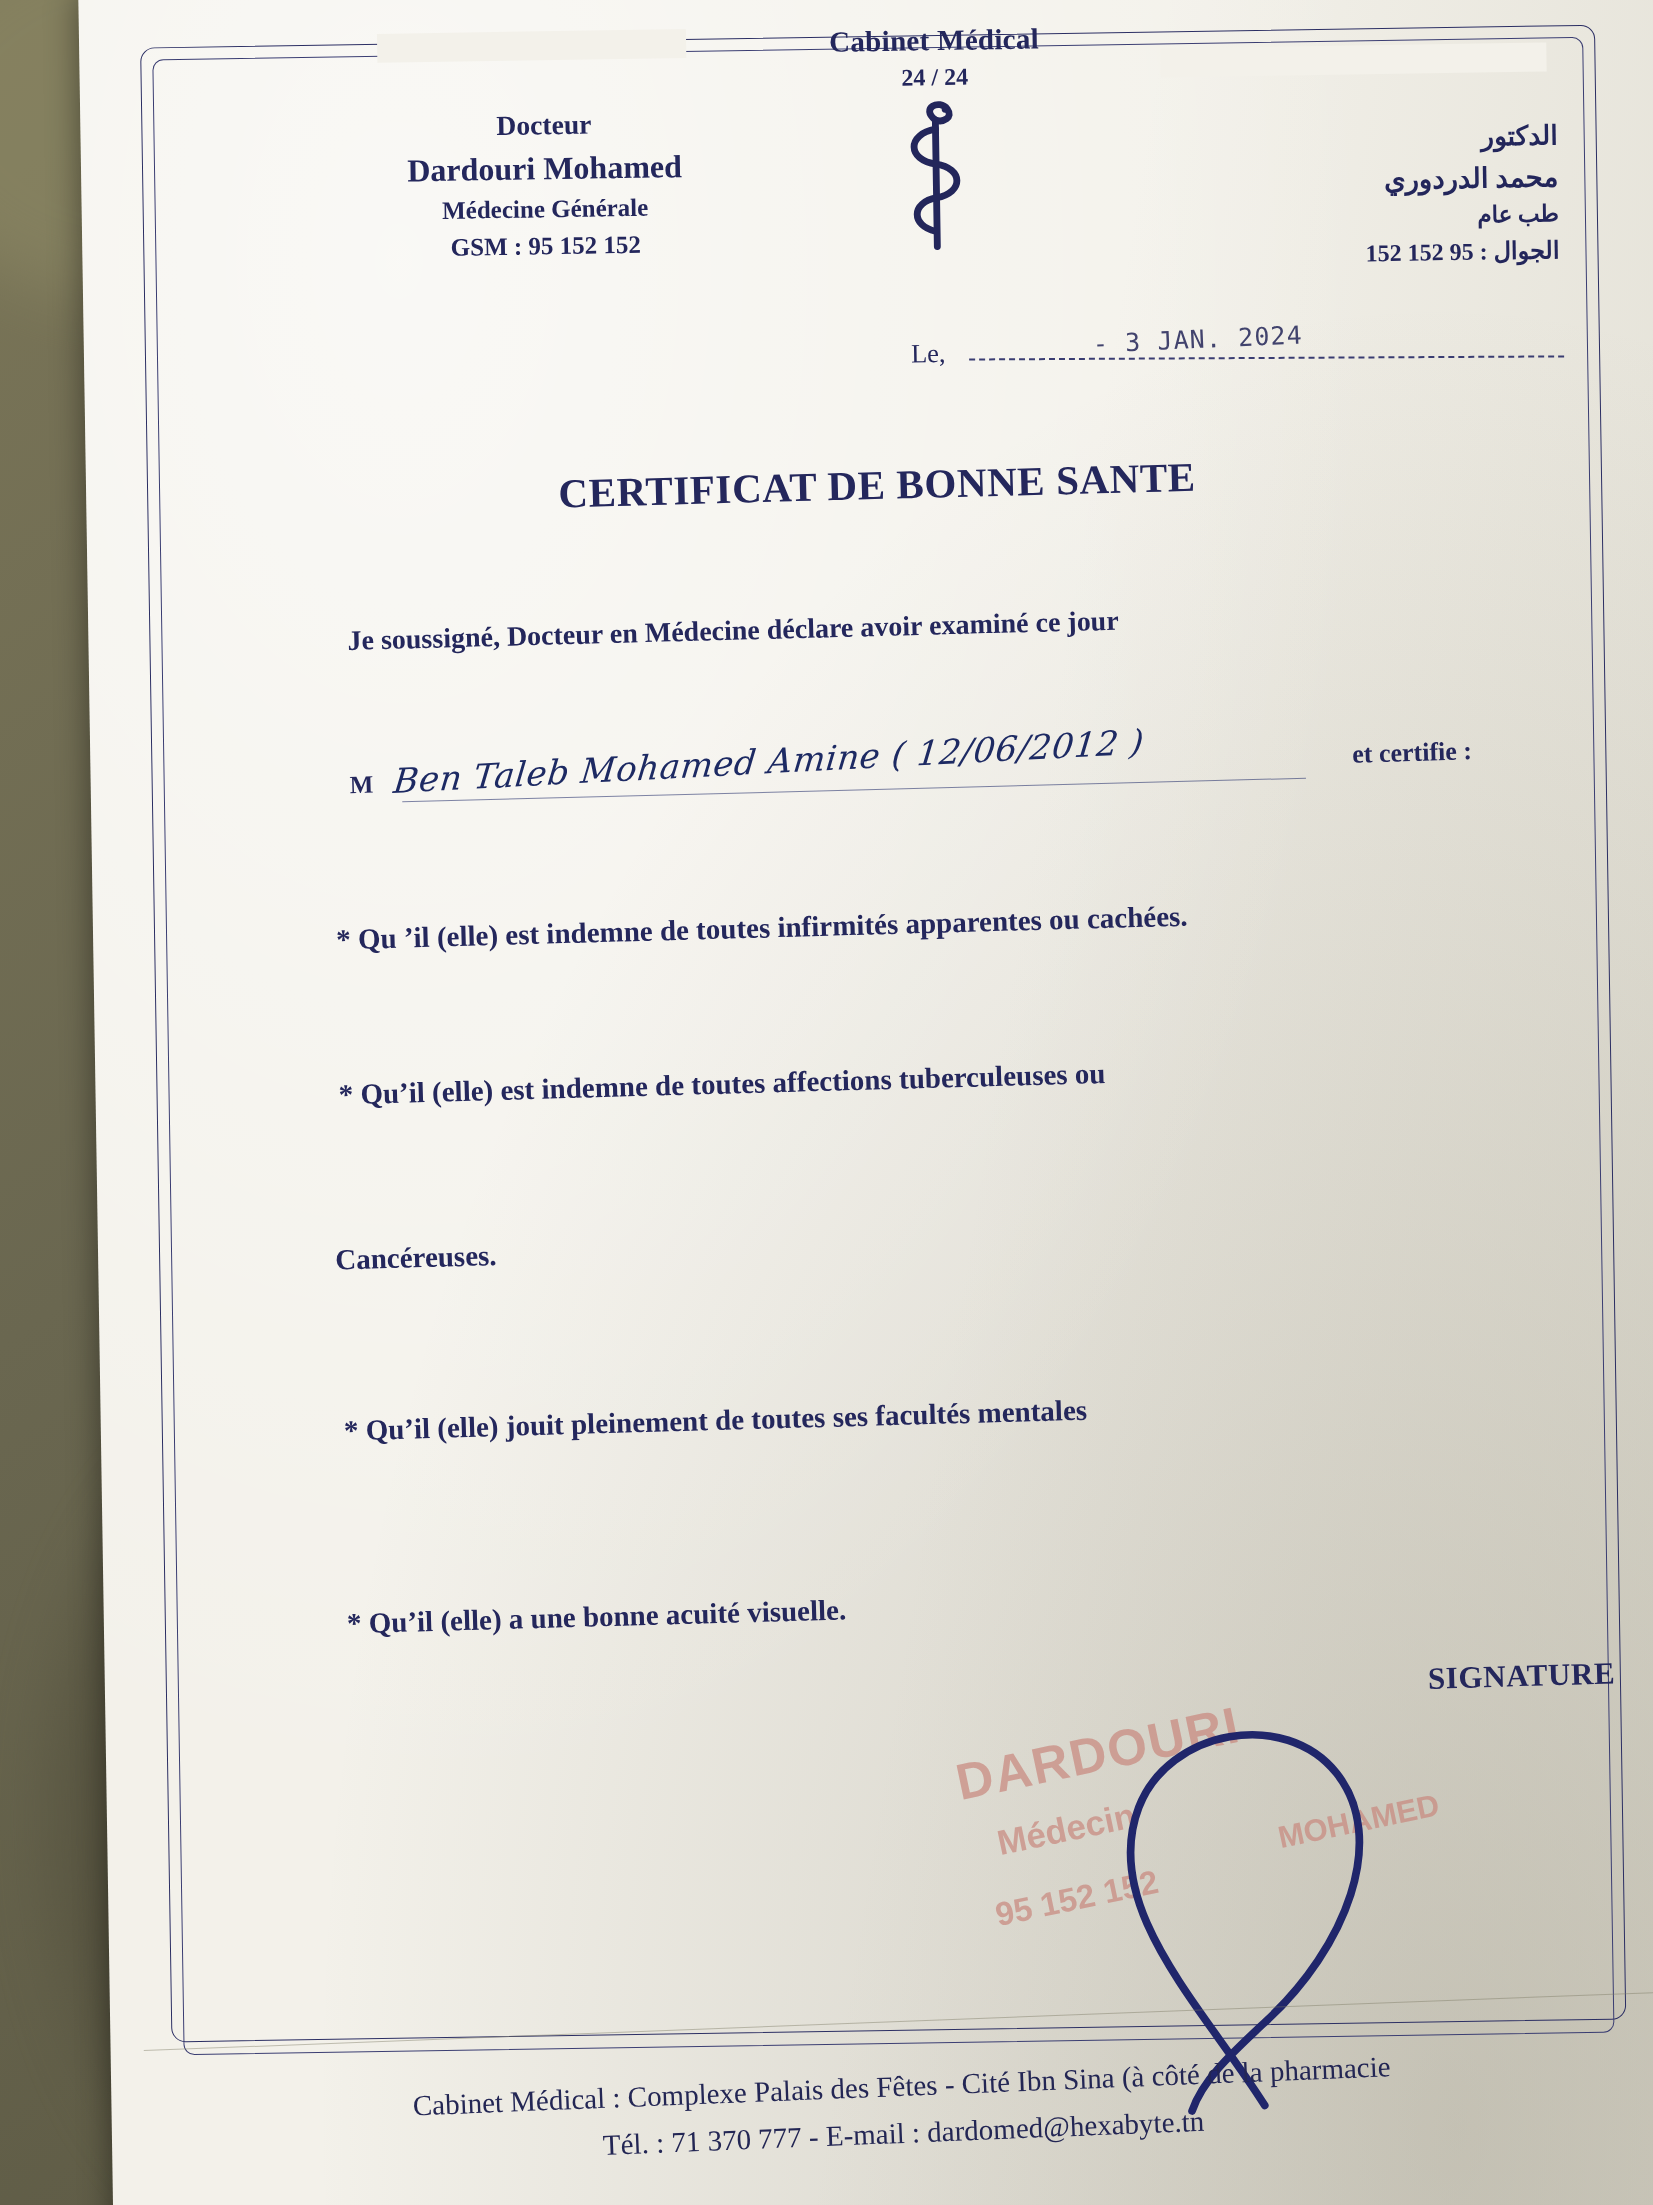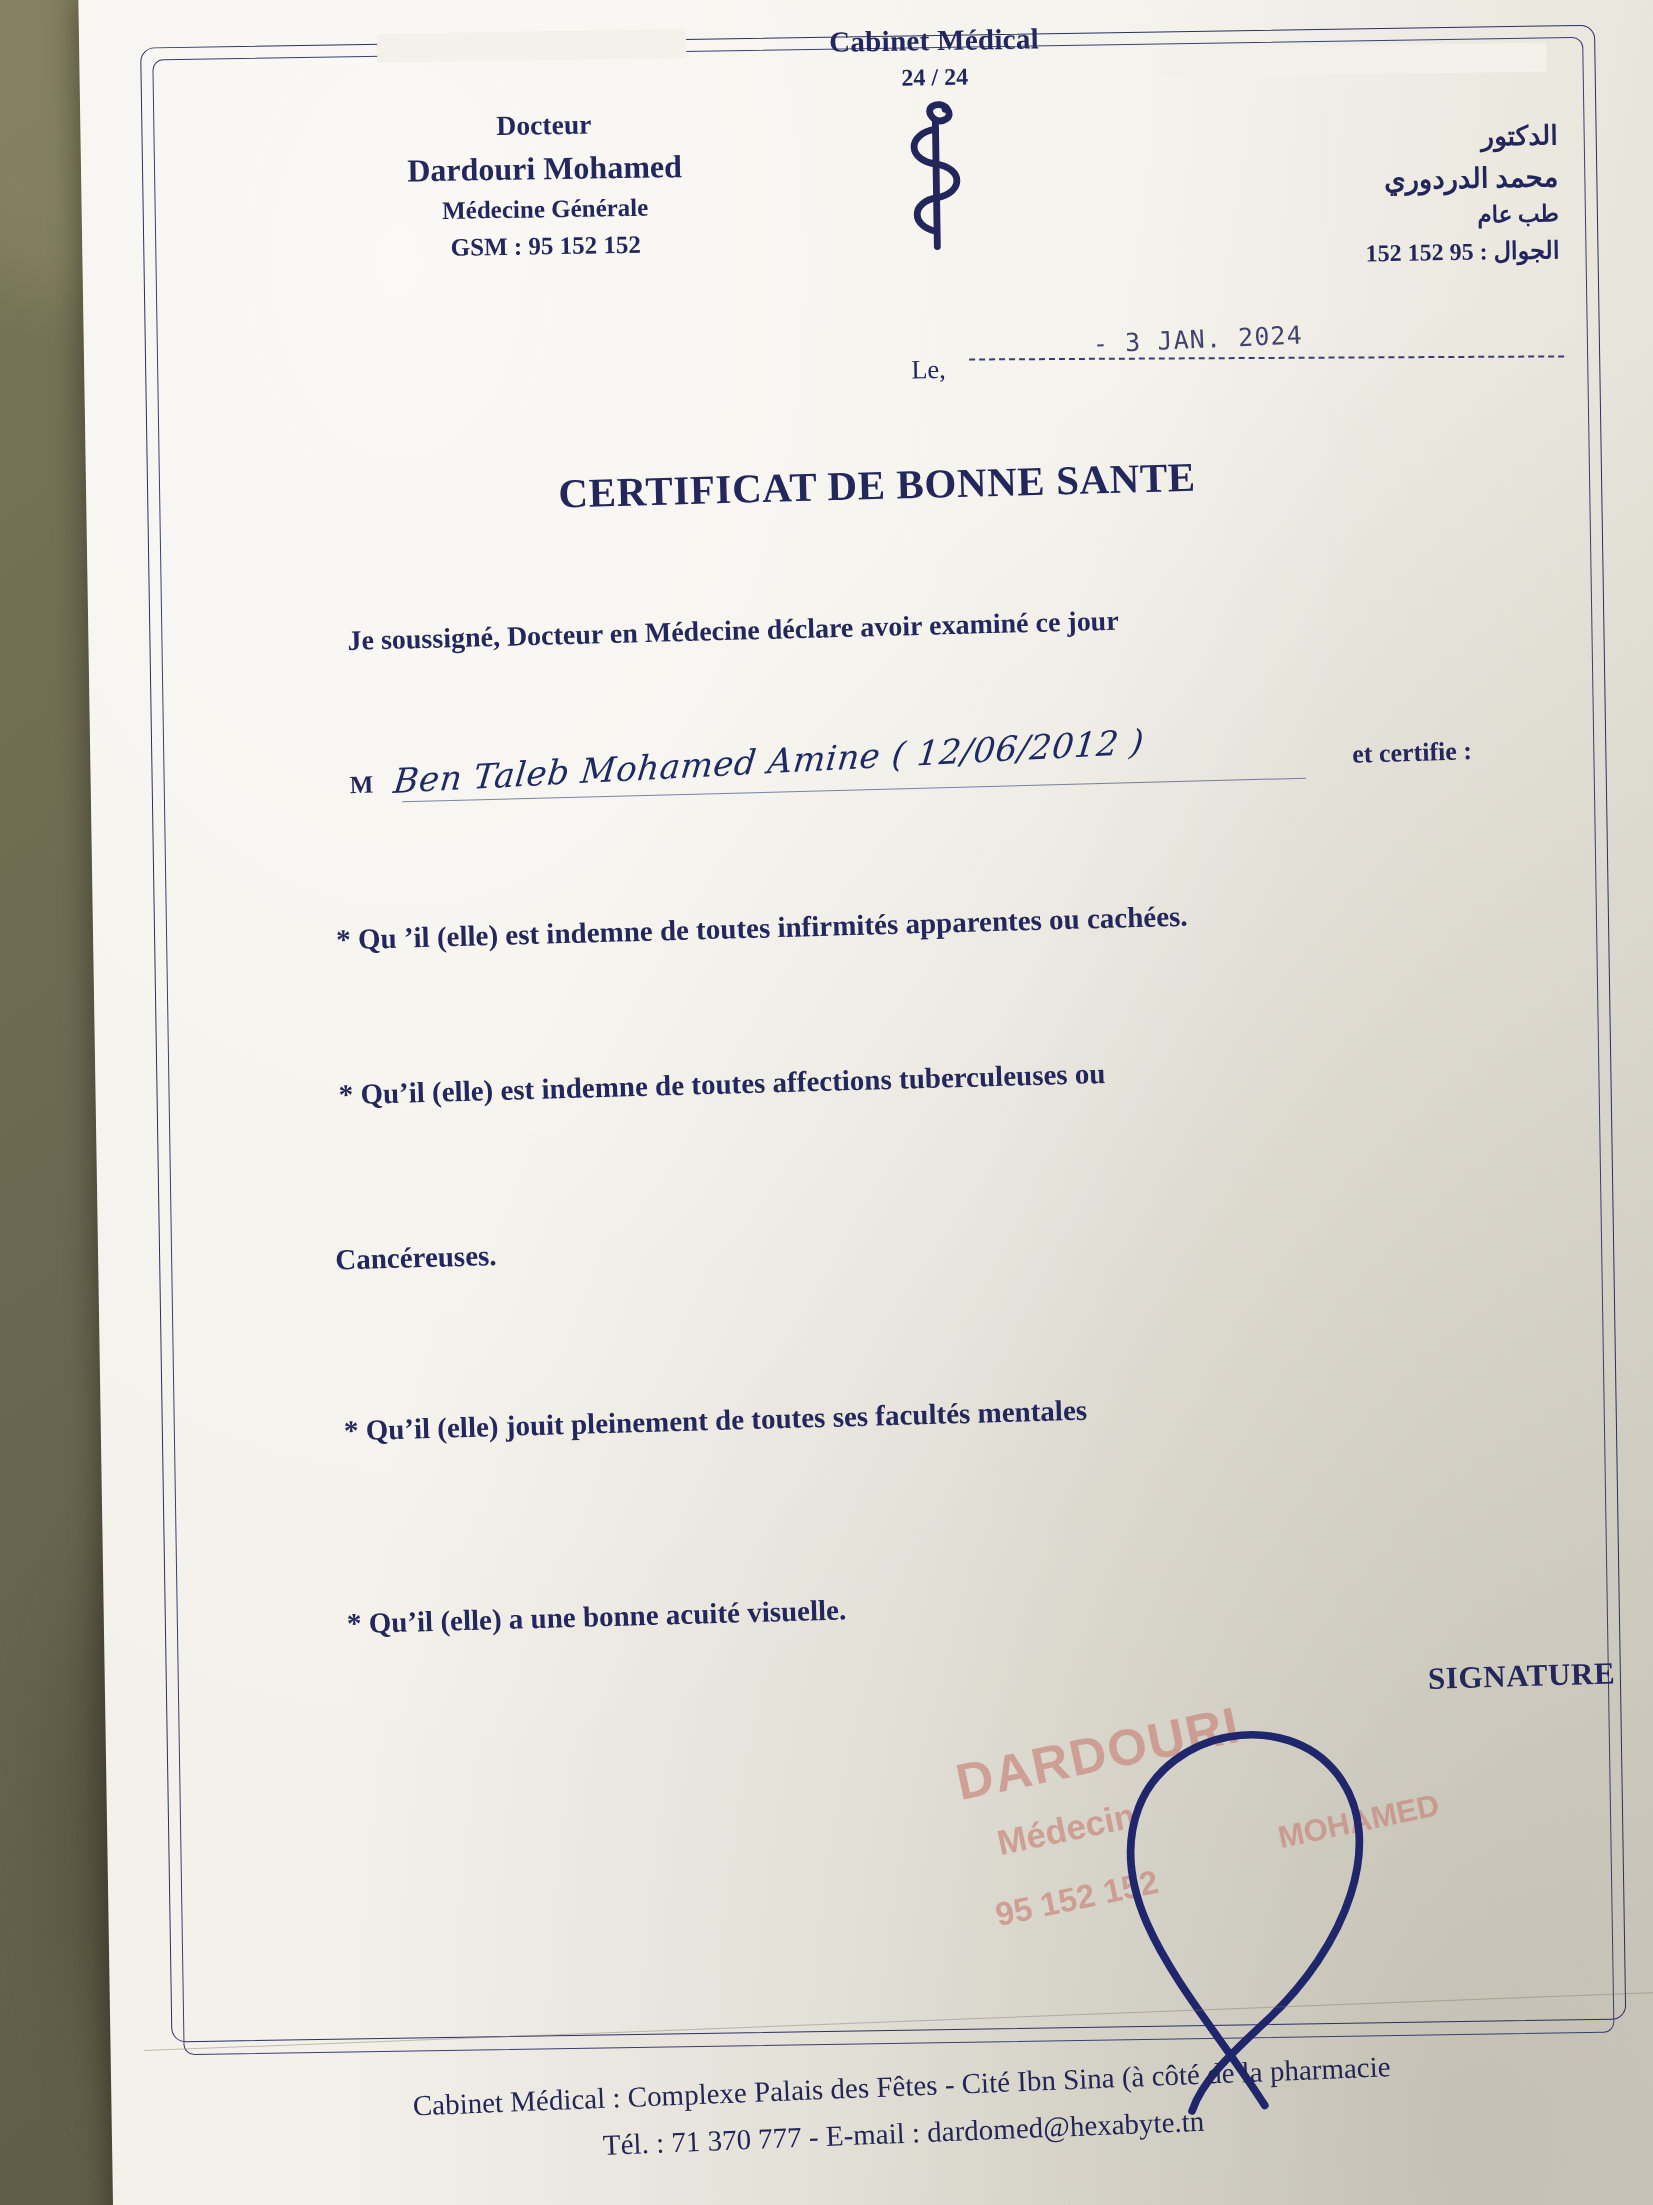--- a/index.html
+++ b/index.html
@@ -150,21 +150,21 @@
   .hdr-right .a4 { font-size: 24px; }
 
   
   .date-row {
     position: absolute;
     left: 827px;
     top: 358px;
     width: 662px;
     font-size: 26.5px;
   }
-  .date-row .lbl { position: absolute; left: 0; top: 16px; }
+  .date-row .lbl { position: absolute; left: 0; top: 0; }
   .date-row .dots {
     position: absolute;
     left: 58px;
     top: 24px;
     width: 595px;
     border-bottom: 2.2px dashed #3a3d72;
     transform: rotate(.6deg);
   }
   .date-stamp {
     position: absolute;

